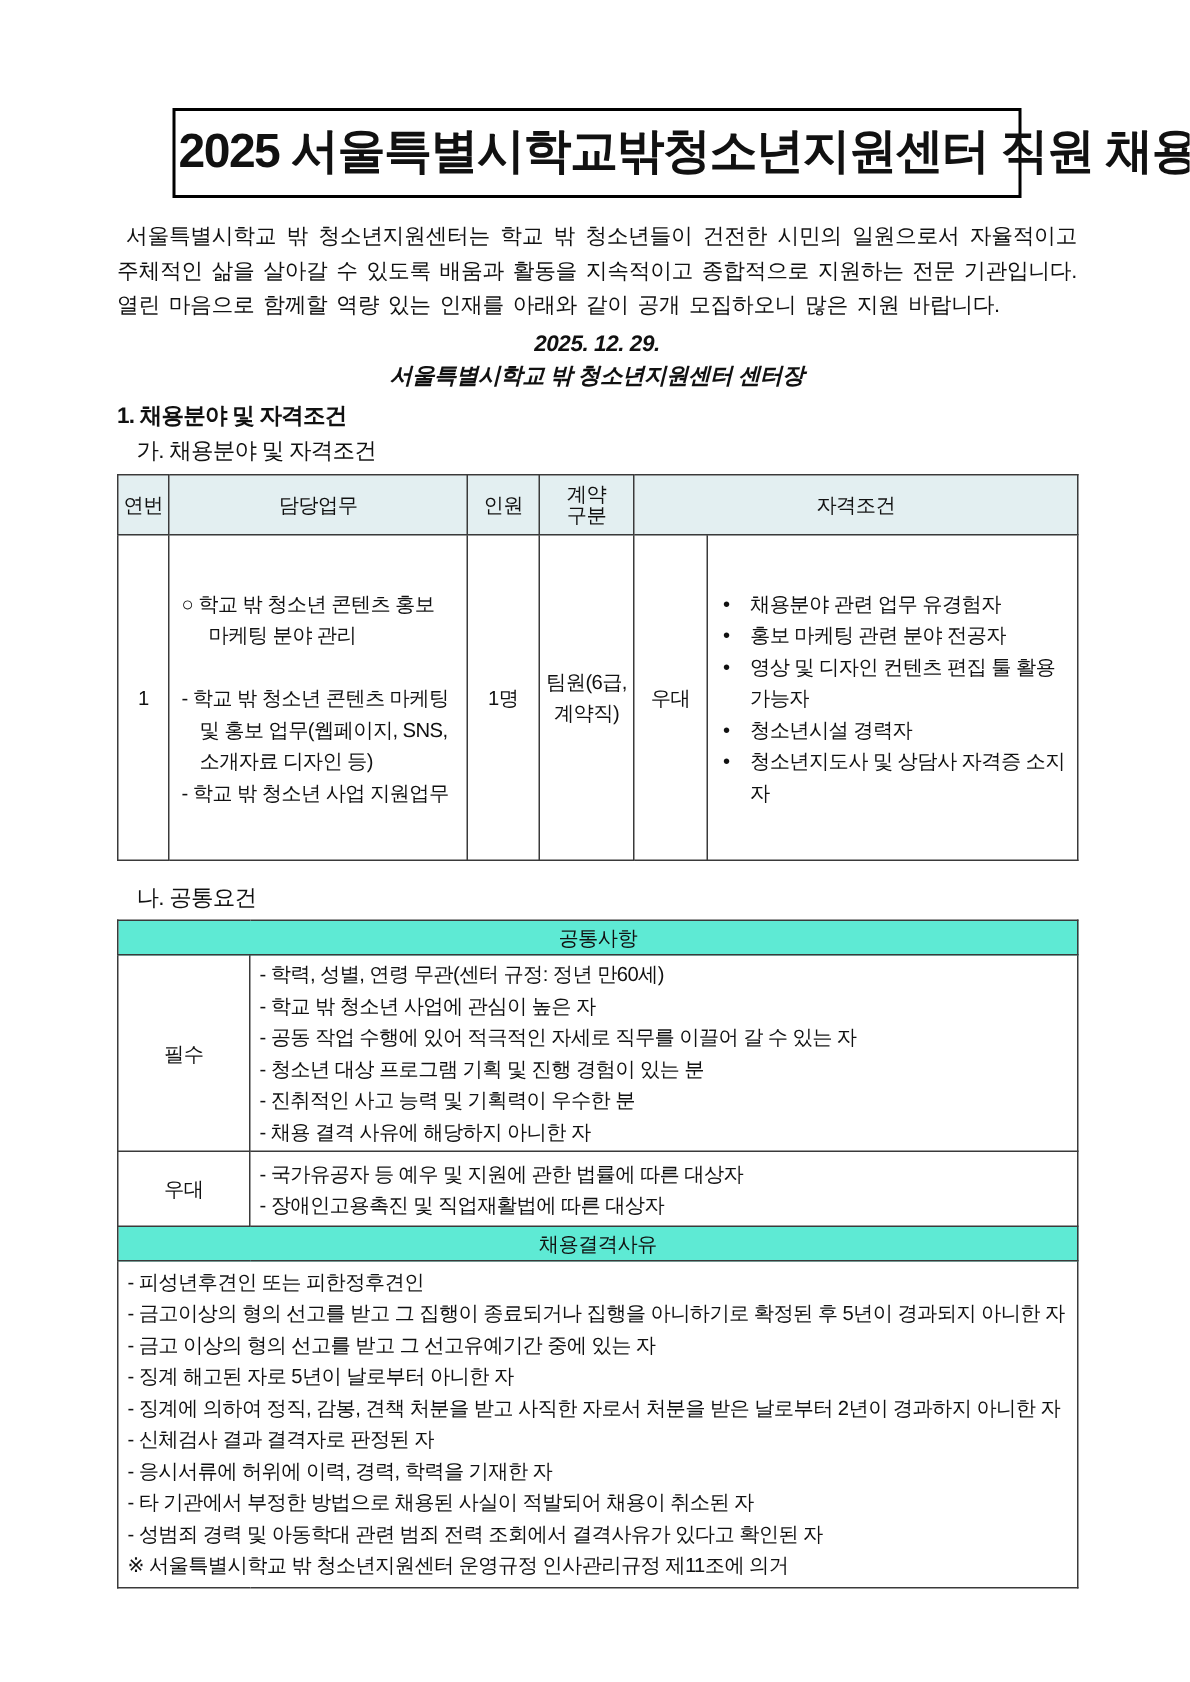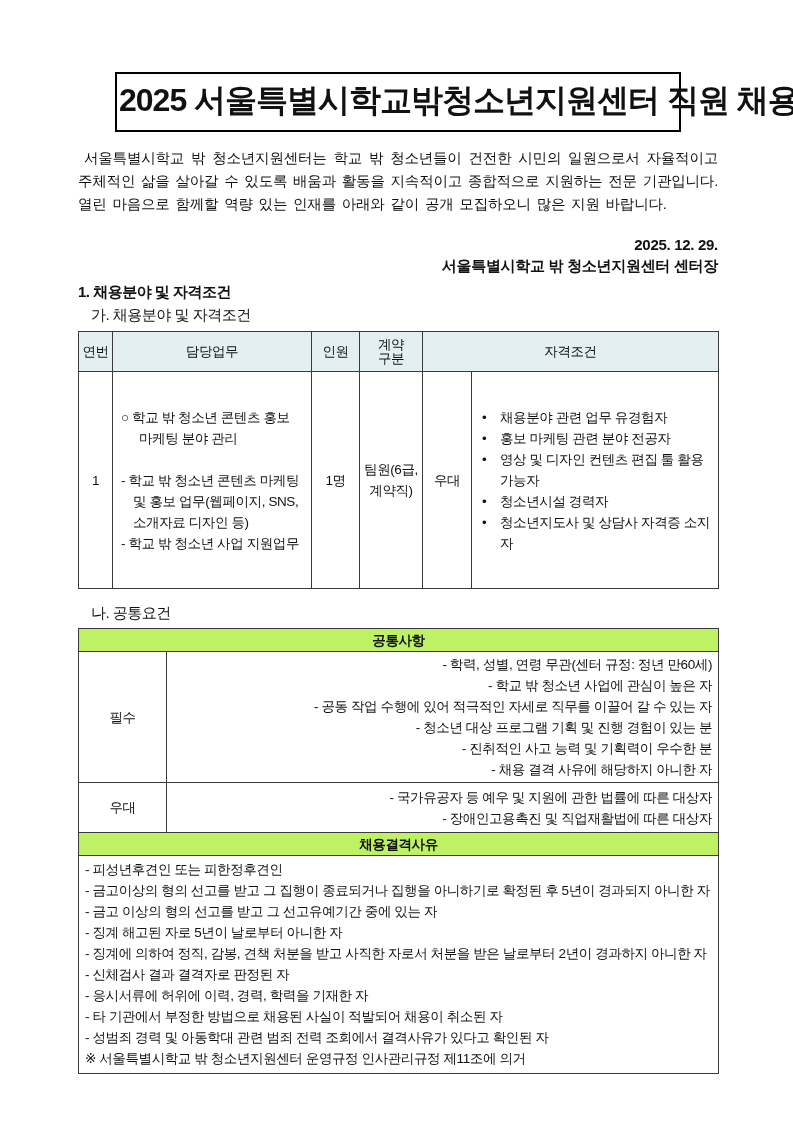--- a/index.html
+++ b/index.html
@@ -32,26 +32,27 @@
   .intro {
     margin-top: 15px;
     font-size: 14.5px;
     line-height: 23px;
     text-align: justify;
     letter-spacing: -0.2px;
     word-spacing: 2px;
     text-indent: 6px;
   }
   .right-block {
-    margin-top: 18px;
-    text-align: right;
+    margin-top: 3px;
+    text-align: center;
     font-weight: bold;
     font-size: 15px;
     line-height: 21px;
     letter-spacing: -0.3px;
+    font-style: italic;
   }
   .sec-heading {
     margin-top: 7px;
     font-size: 15px;
     font-weight: bold;
     letter-spacing: -0.5px;
   }
   .sub-heading {
     margin-top: 4px;
     margin-left: 13px;
@@ -93,23 +94,23 @@
   .qual-cell { padding: 6px 4px 6px 0; }
   .qual-item {
     position: relative;
     padding-left: 28px;
   }
   .qual-item::before {
     content: "\2022";
     position: absolute;
     left: 10px; top: 0;
   }
-  .t2 .band-row th { height: 23px; background: #bef264; text-align: center; font-weight: bold; }
+  .t2 .band-row th { height: 23px; background: #5eead4; text-align: center; }
   .t2 .label-cell { text-align: center; }
-  .t2 .items-cell { padding: 2px 6px 2px 6px; text-align: right; }
+  .t2 .items-cell { padding: 2px 6px 2px 6px; }
   .t2 .req-row { height: 127px; }
   .t2 .pref-row { height: 50px; }
   .hang { padding-left: 13px; text-indent: -13px; }
   .disq-cell { padding: 3px 6px 4px 6px; }
 </style>
 </head>
 <body>
 
 <div class="page">
 

